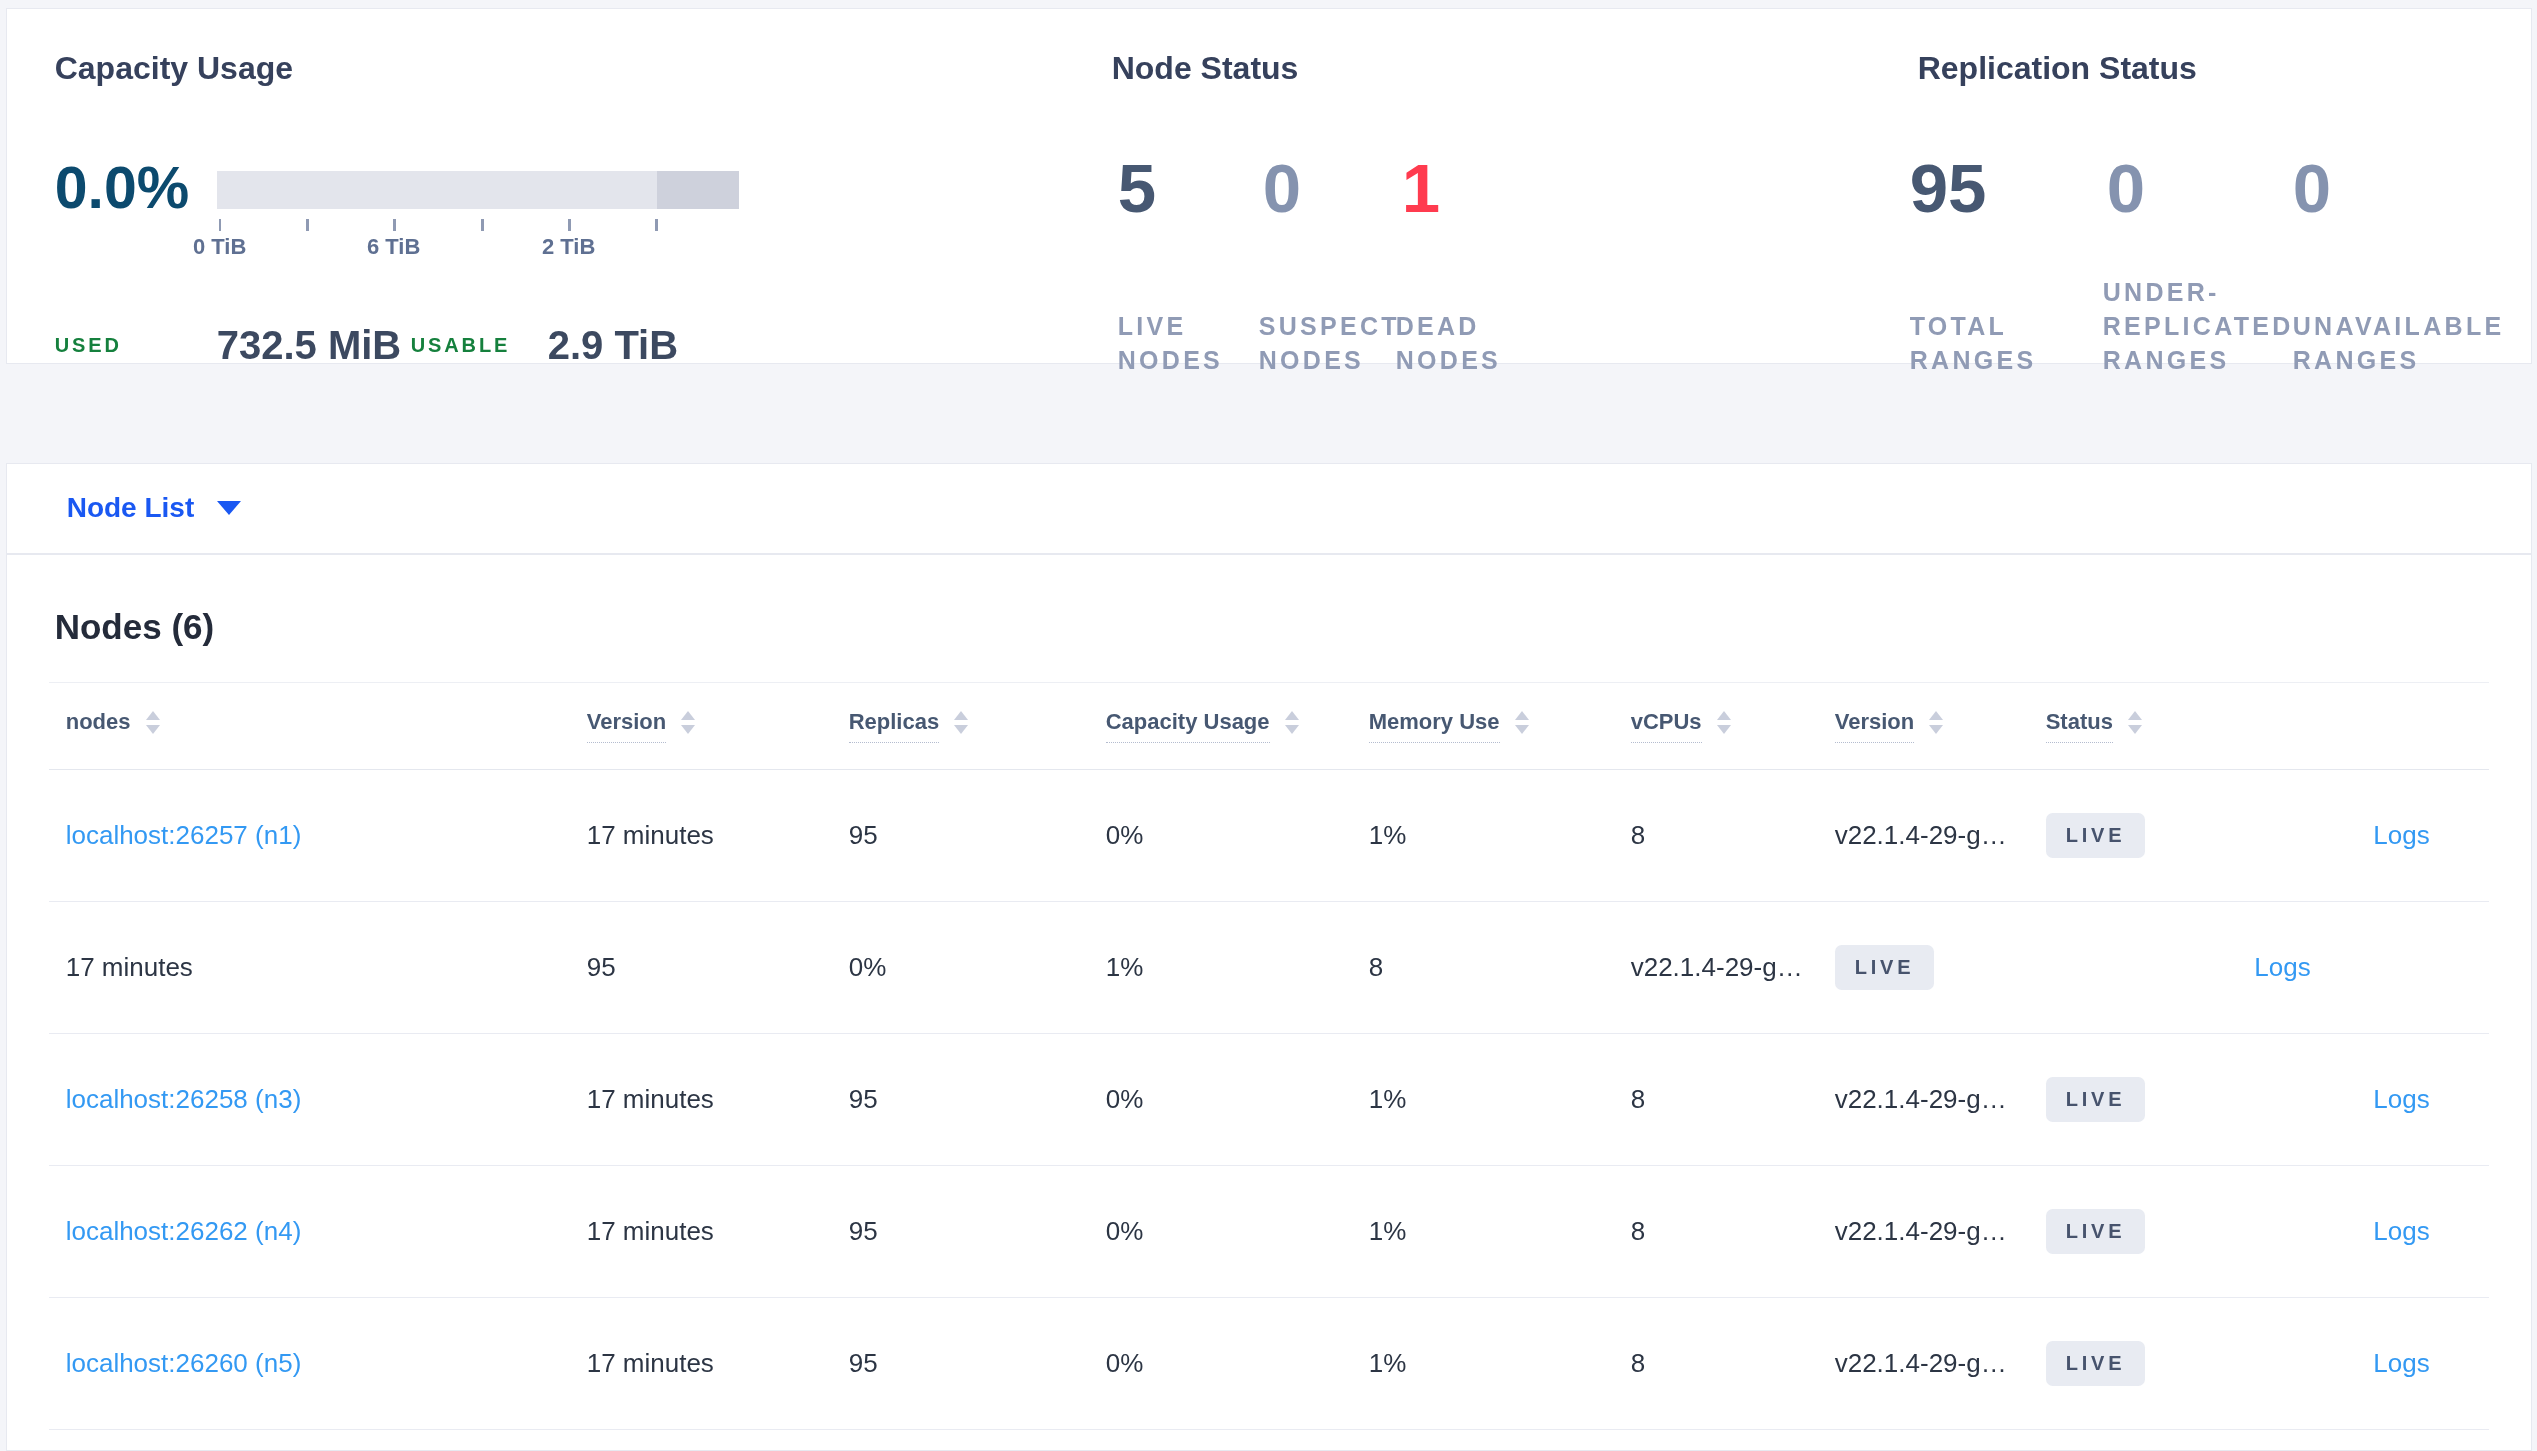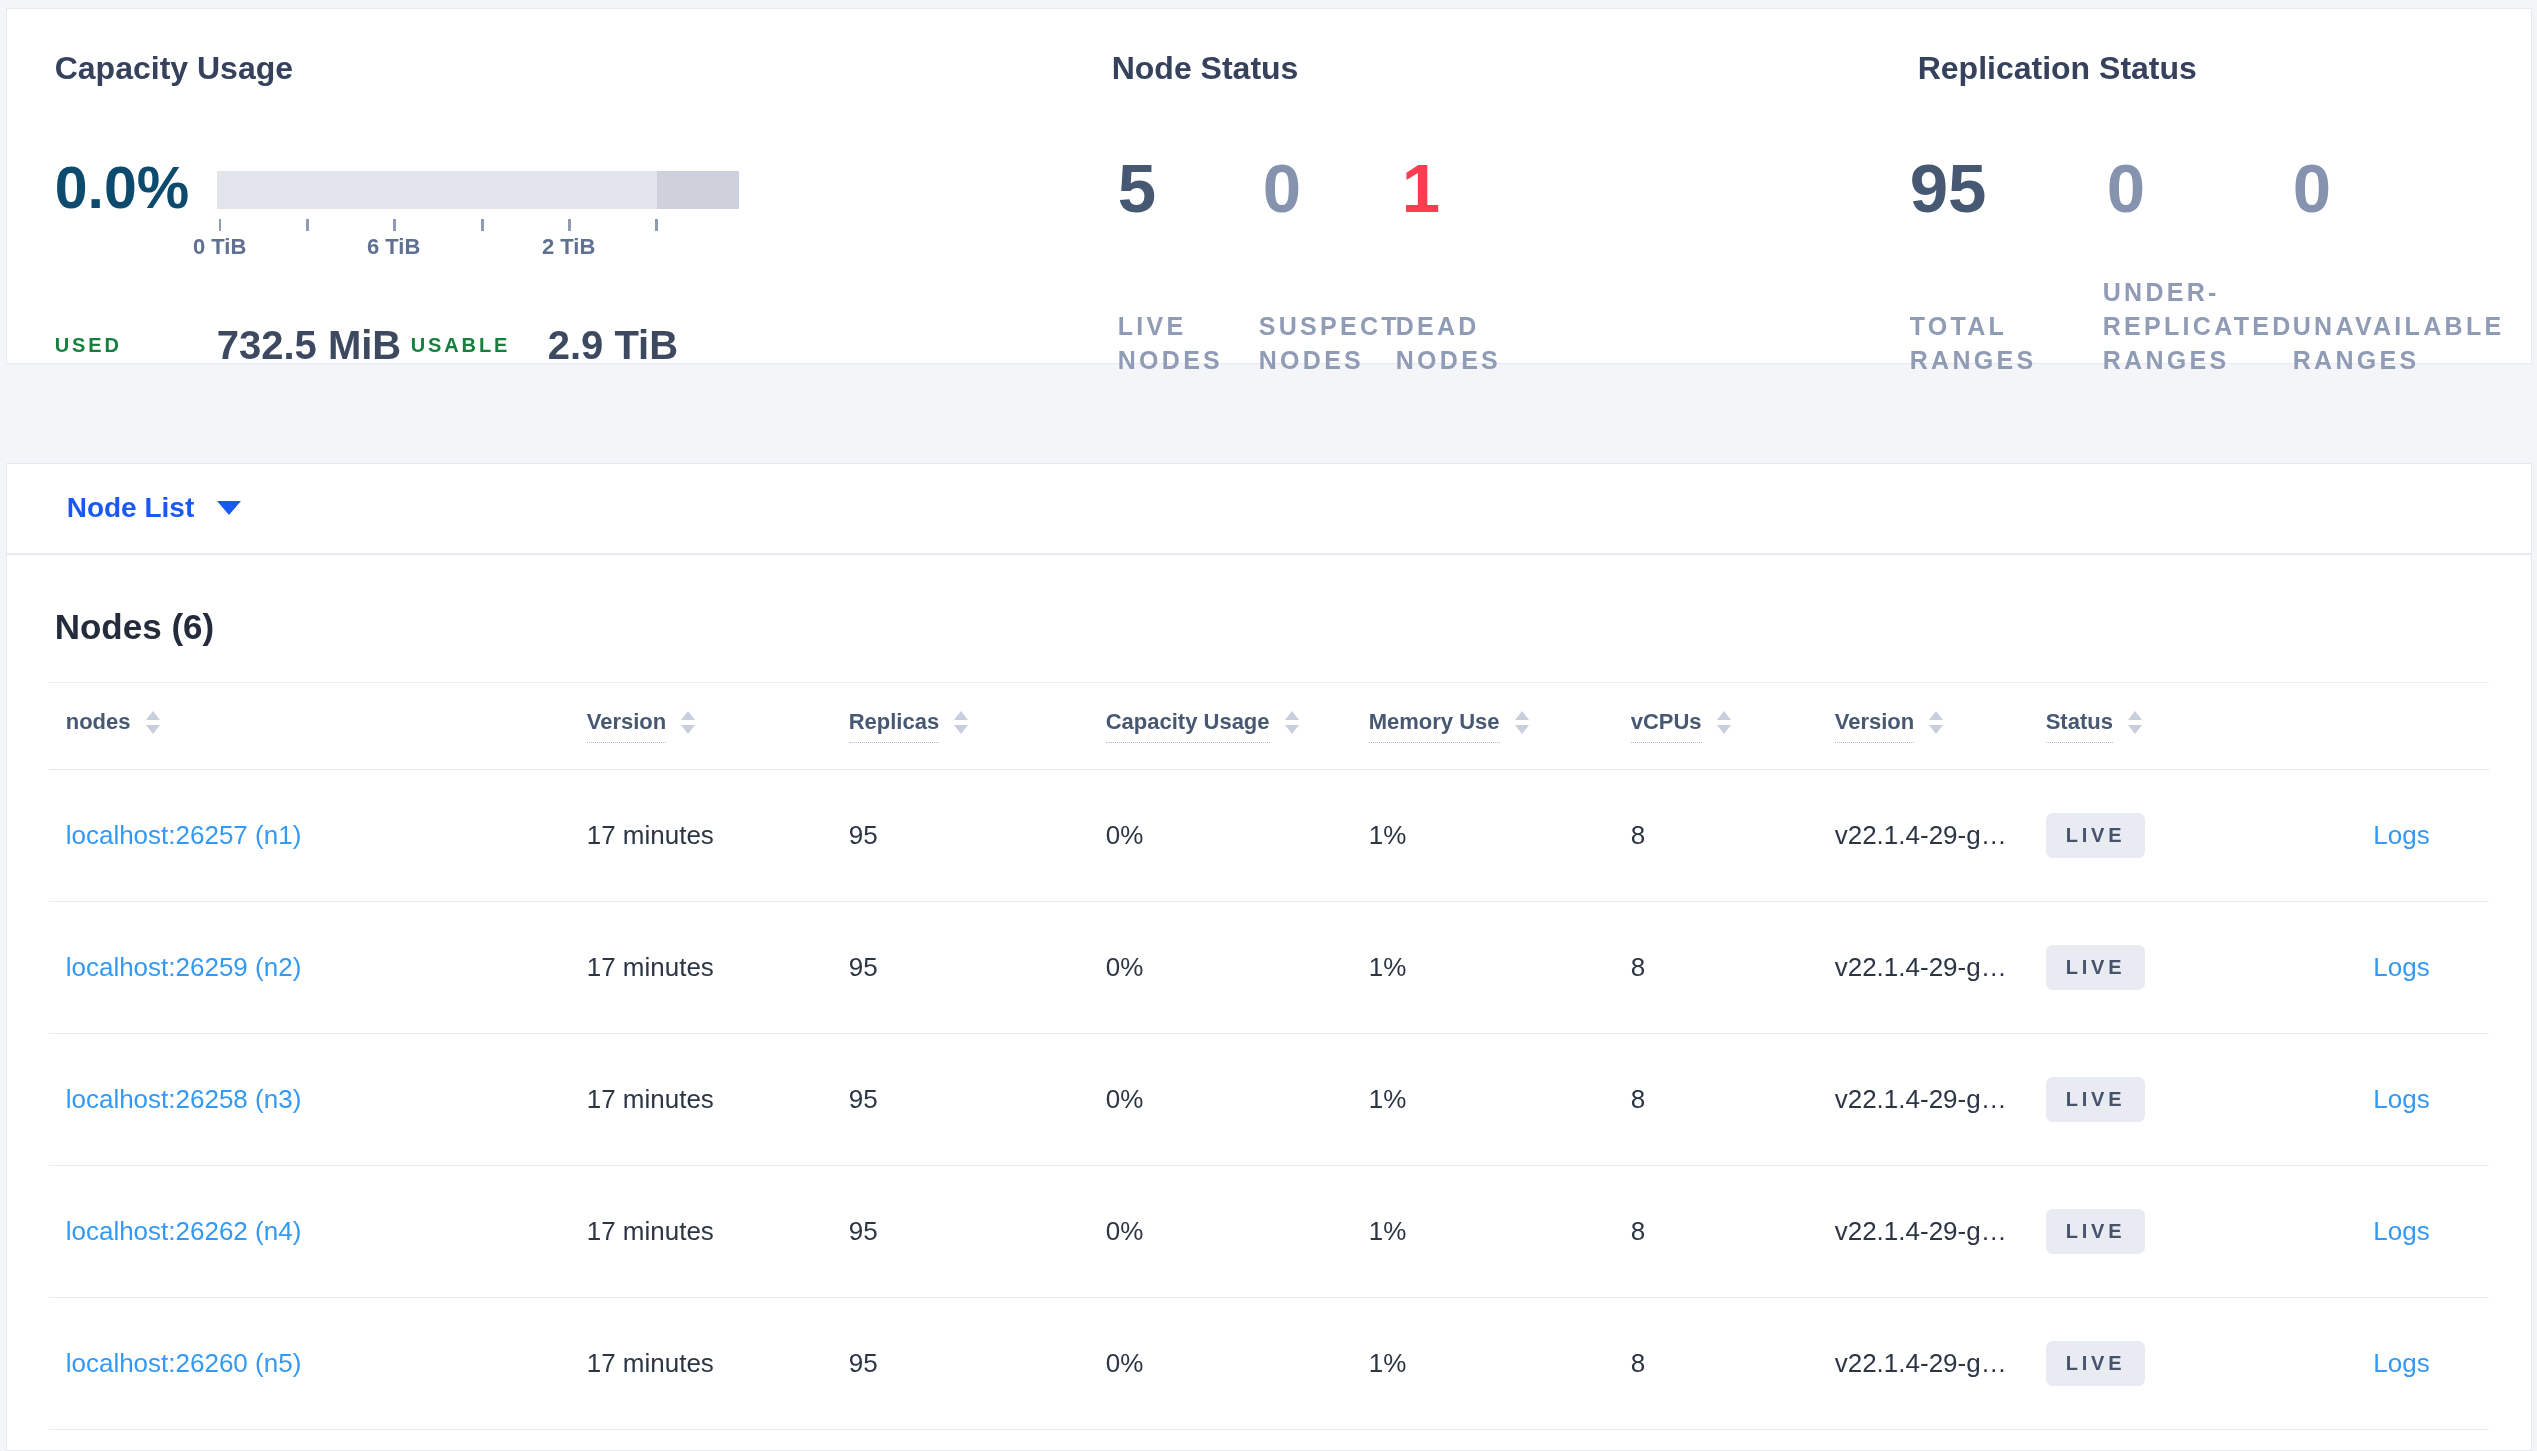--- a/index.html
+++ b/index.html
@@ -254,21 +254,20 @@
       <div>95</div>
       <div>0%</div>
       <div>1%</div>
       <div>8</div>
       <div>v22.1.4-29-g…</div>
       <div><span class="badge-live">LIVE</span></div>
       <div class="cell-logs"><a class="logs-link">Logs</a></div>
     </div>
 
     <div class="tgrid trow">
-      <div><a class="node-link">localhost:26259 (n2)</a></div>
       <div>17 minutes</div>
       <div>95</div>
       <div>0%</div>
       <div>1%</div>
       <div>8</div>
       <div>v22.1.4-29-g…</div>
       <div><span class="badge-live">LIVE</span></div>
       <div class="cell-logs"><a class="logs-link">Logs</a></div>
     </div>
 

